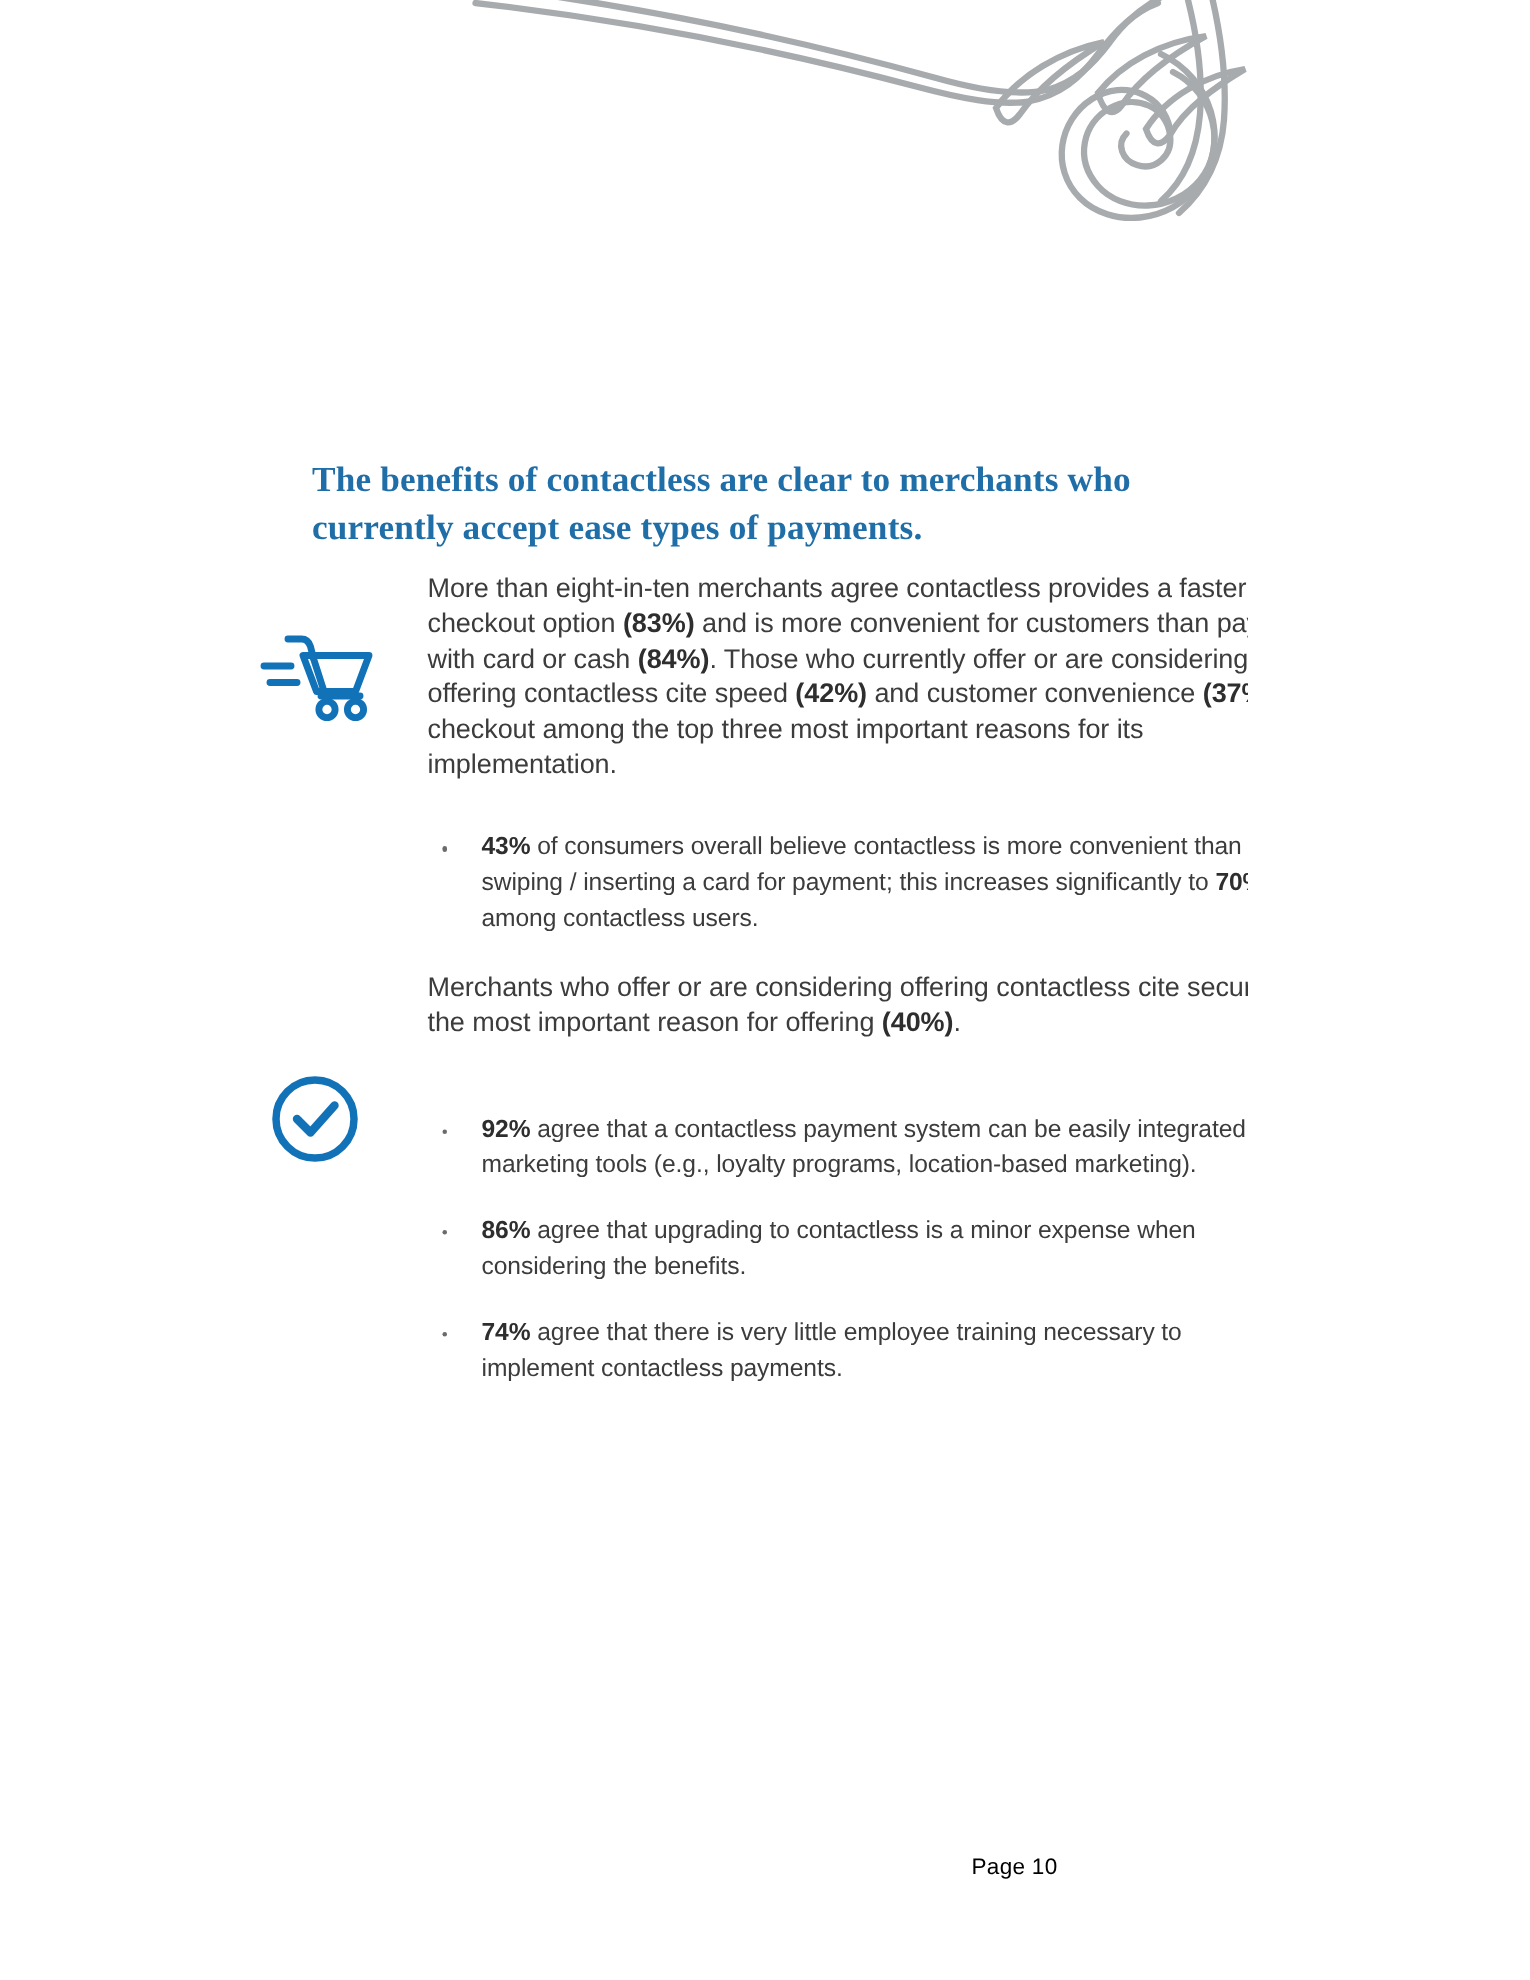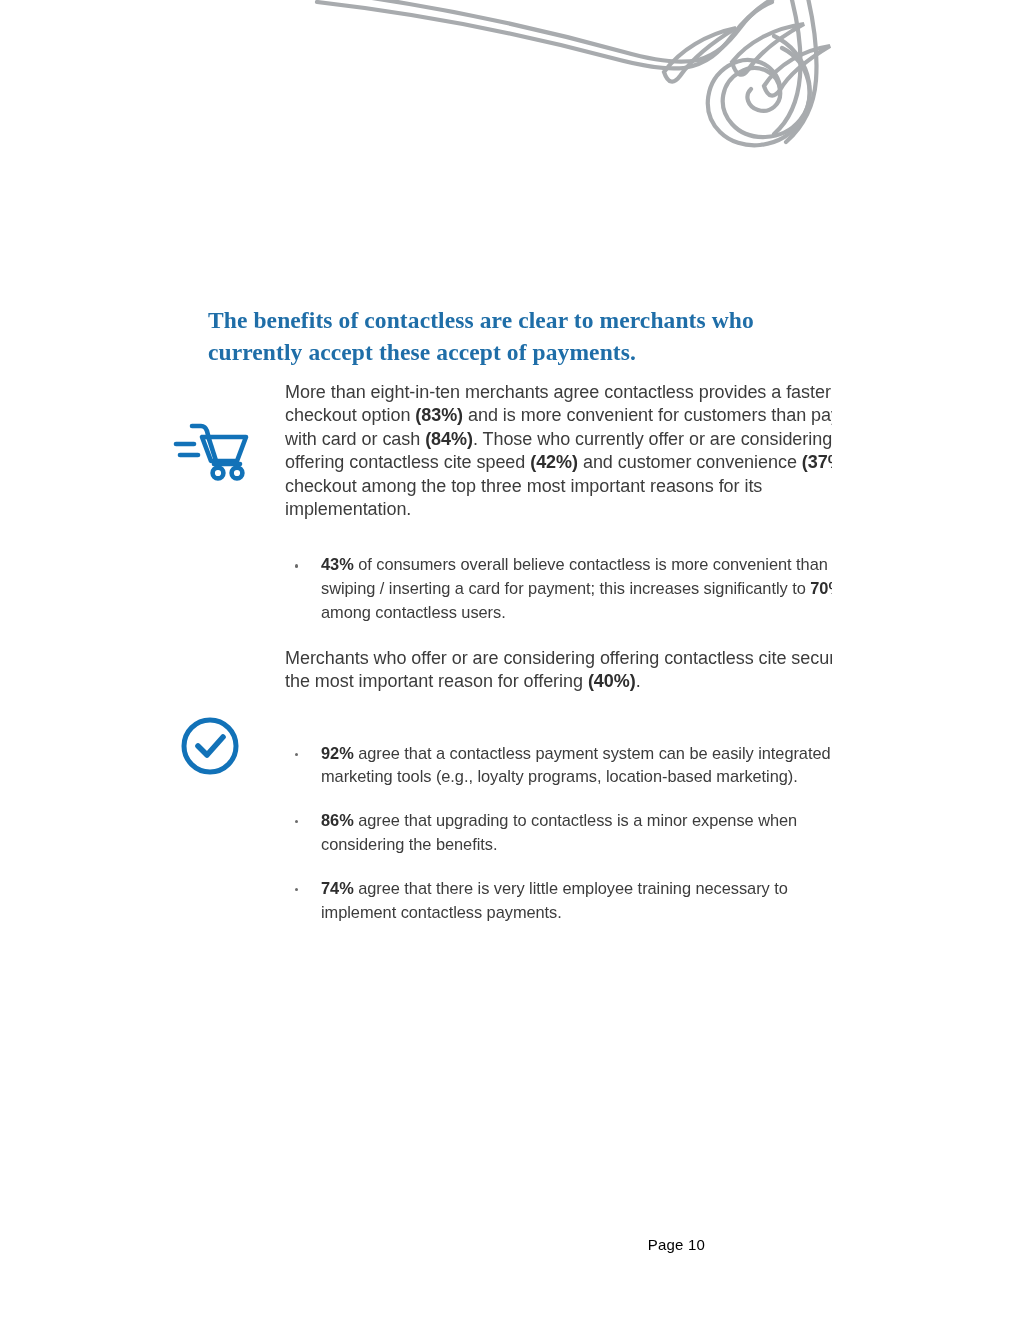--- a/index.html
+++ b/index.html
@@ -150,21 +150,21 @@
       <path d="M462 36
                C 496 52, 508 94, 488 122
                C 468 150, 428 152, 408 132
                C 388 112, 394 80, 416 66
                C 438 52, 464 64, 468 86"></path>
     </g>
   </svg>
 
   <h1 class="heading">
     <span>The benefits of contactless are clear to merchants who</span><br>
-    <span>currently accept these accept of payments.</span>
+    <span>currently accept ease types of payments.</span>
   </h1>
 
   <svg class="icon-cart" viewBox="0 0 80 62" xmlns="http://www.w3.org/2000/svg">
     <g fill="none" stroke="#1272b8" stroke-width="4.6" stroke-linecap="round" stroke-linejoin="round">
 
       <path d="M20 6 L29 6 C 32 6, 34 8, 35 11 L 37 19"></path>
 
       <path d="M30 17 L74 17 L65 41 L39 41 Z"></path>
 
       <path d="M37 19 L45 44"></path>

